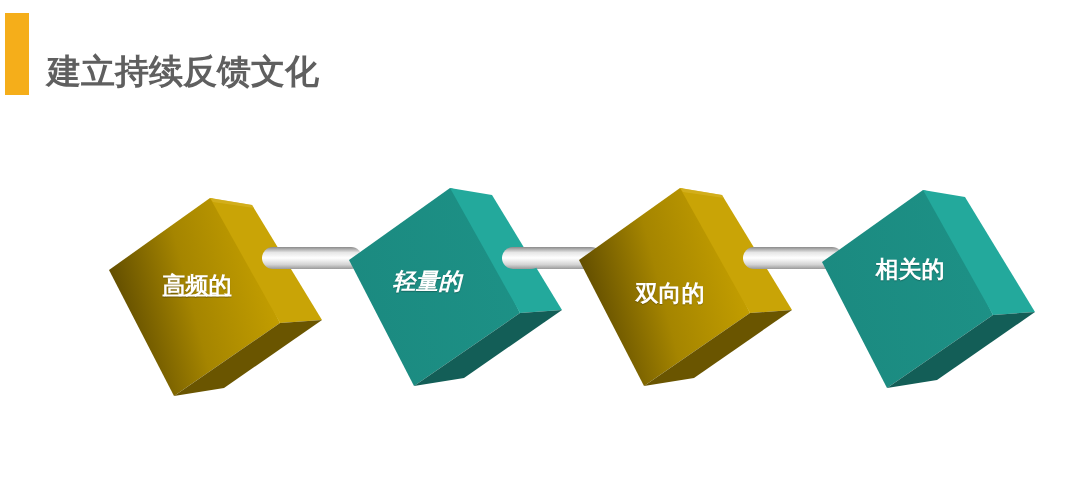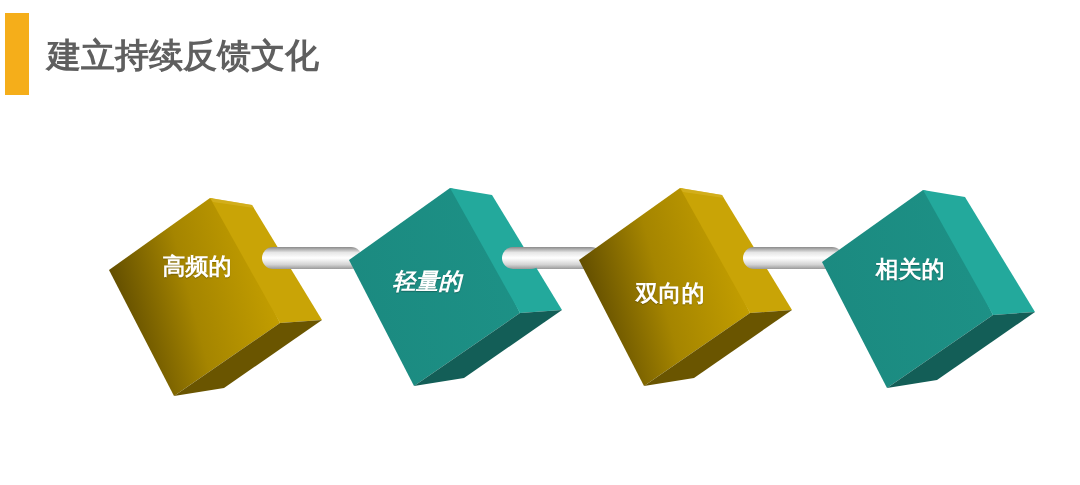--- a/index.html
+++ b/index.html
@@ -2,21 +2,21 @@
 <html><head>
 <meta charset="utf-8">
 <style>
   html, body { margin: 0; padding: 0; }
   body {
     width: 1080px; height: 485px; background: #ffffff; position: relative; overflow: hidden;
     font-family: "DejaVu Sans", "Liberation Sans", sans-serif;
   }
   .accent-bar { position: absolute; left: 5px; top: 13px; width: 24px; height: 82px; }
   .title {
-    position: absolute; left: 47px; top: 30px; font-size: 34px; font-weight: bold;
+    position: absolute; left: 47px; top: 46px; font-size: 34px; font-weight: bold;
     color: #5f5f5f; letter-spacing: 0px; line-height: 50px; white-space: nowrap;
   }
   svg.stage { position: absolute; left: 0; top: 0; }
   .label {
     position: absolute; color: #ffffff; font-weight: bold; font-size: 23px;
     white-space: nowrap; transform: translate(-50%, -50%); line-height: 1;
     text-shadow: 0 1px 1px rgba(0,0,0,0.25);
   }
 </style>
 </head>
@@ -64,16 +64,16 @@
   <use href="#cubeGold" x="109" y="198"></use>
   <use href="#cubeTeal" x="349" y="188"></use>
   <use href="#cubeGold" x="579" y="188"></use>
   <use href="#cubeTeal" x="822" y="190"></use>
 
   <rect x="262" y="247" width="40" height="22" rx="11" fill="url(#barGrad)"></rect>
   <rect x="502" y="247" width="40" height="22" rx="11" fill="url(#barGrad)"></rect>
   <rect x="743" y="247" width="40" height="22" rx="11" fill="url(#barGrad)"></rect>
 </svg>
 
-<div class="label" style="left:197px; top:266px;">高频的</div>
+<div class="label" style="left:197px; top:285px;text-decoration:underline;">高频的</div>
 <div class="label" style="left:427px; top:281px;font-style:italic;">轻量的</div>
 <div class="label" style="left:670px; top:293px;">双向的</div>
 <div class="label" style="left:910px; top:269px;">相关的</div>
 
 </body></html>

